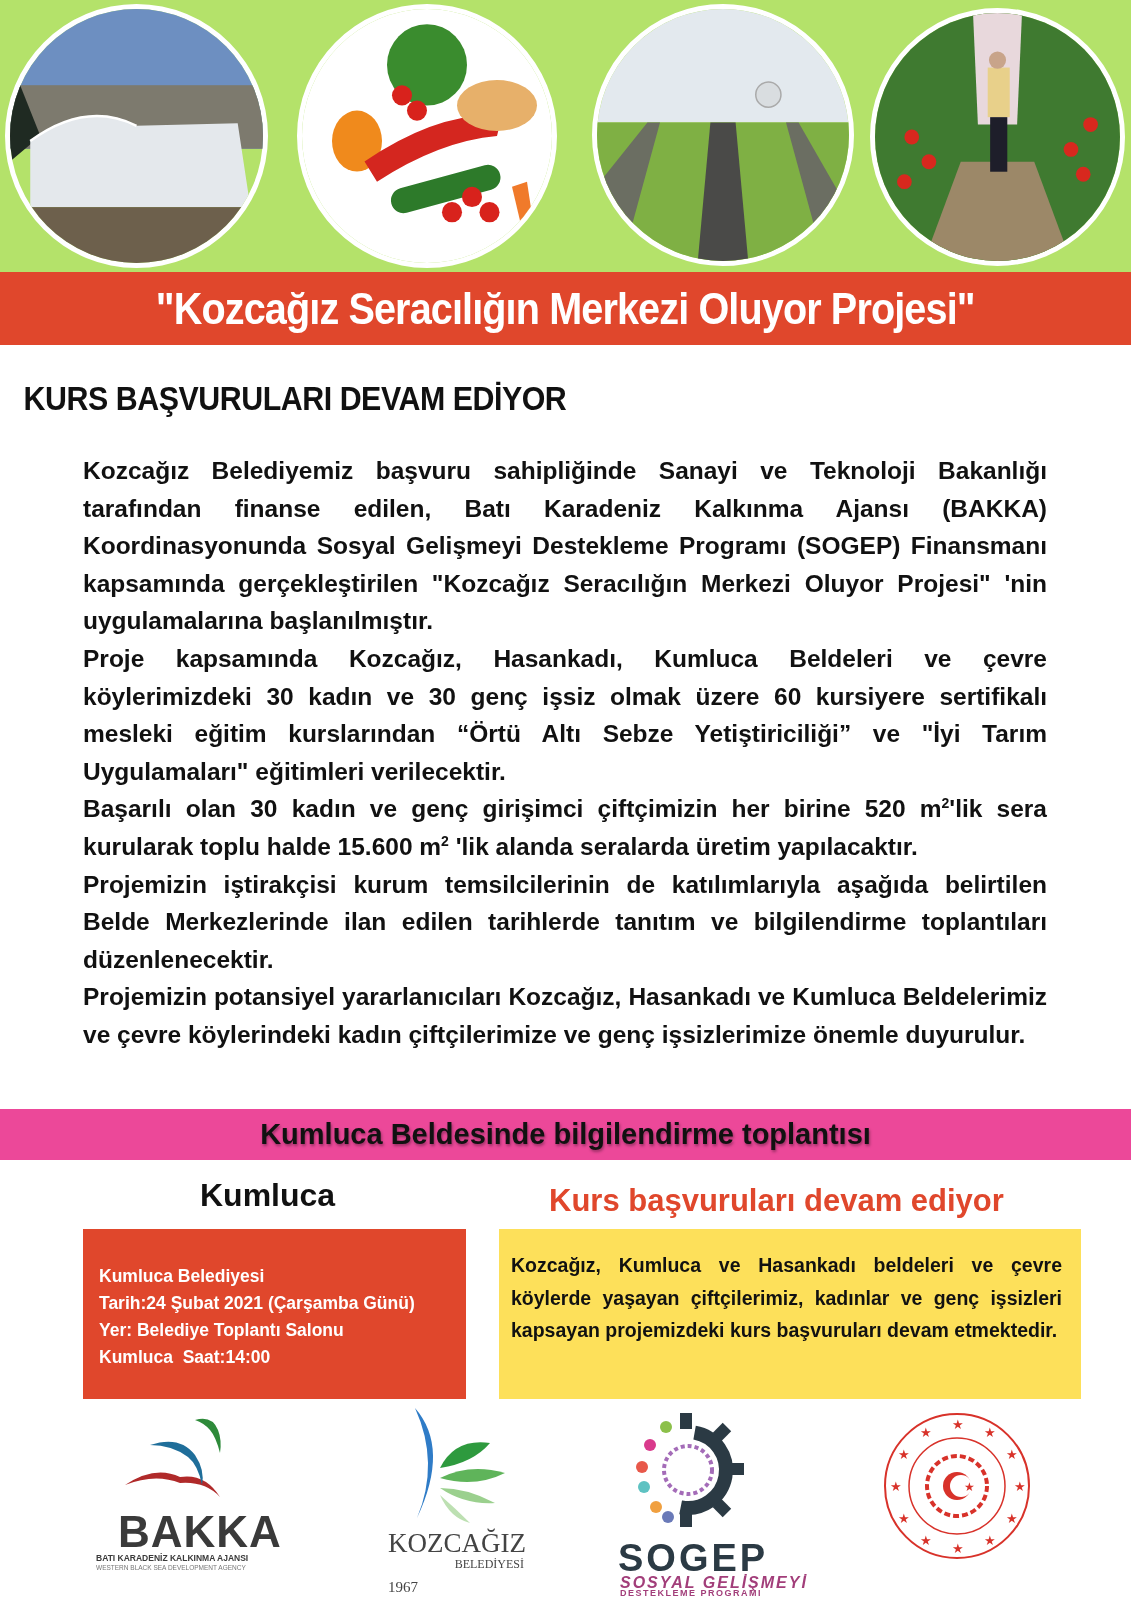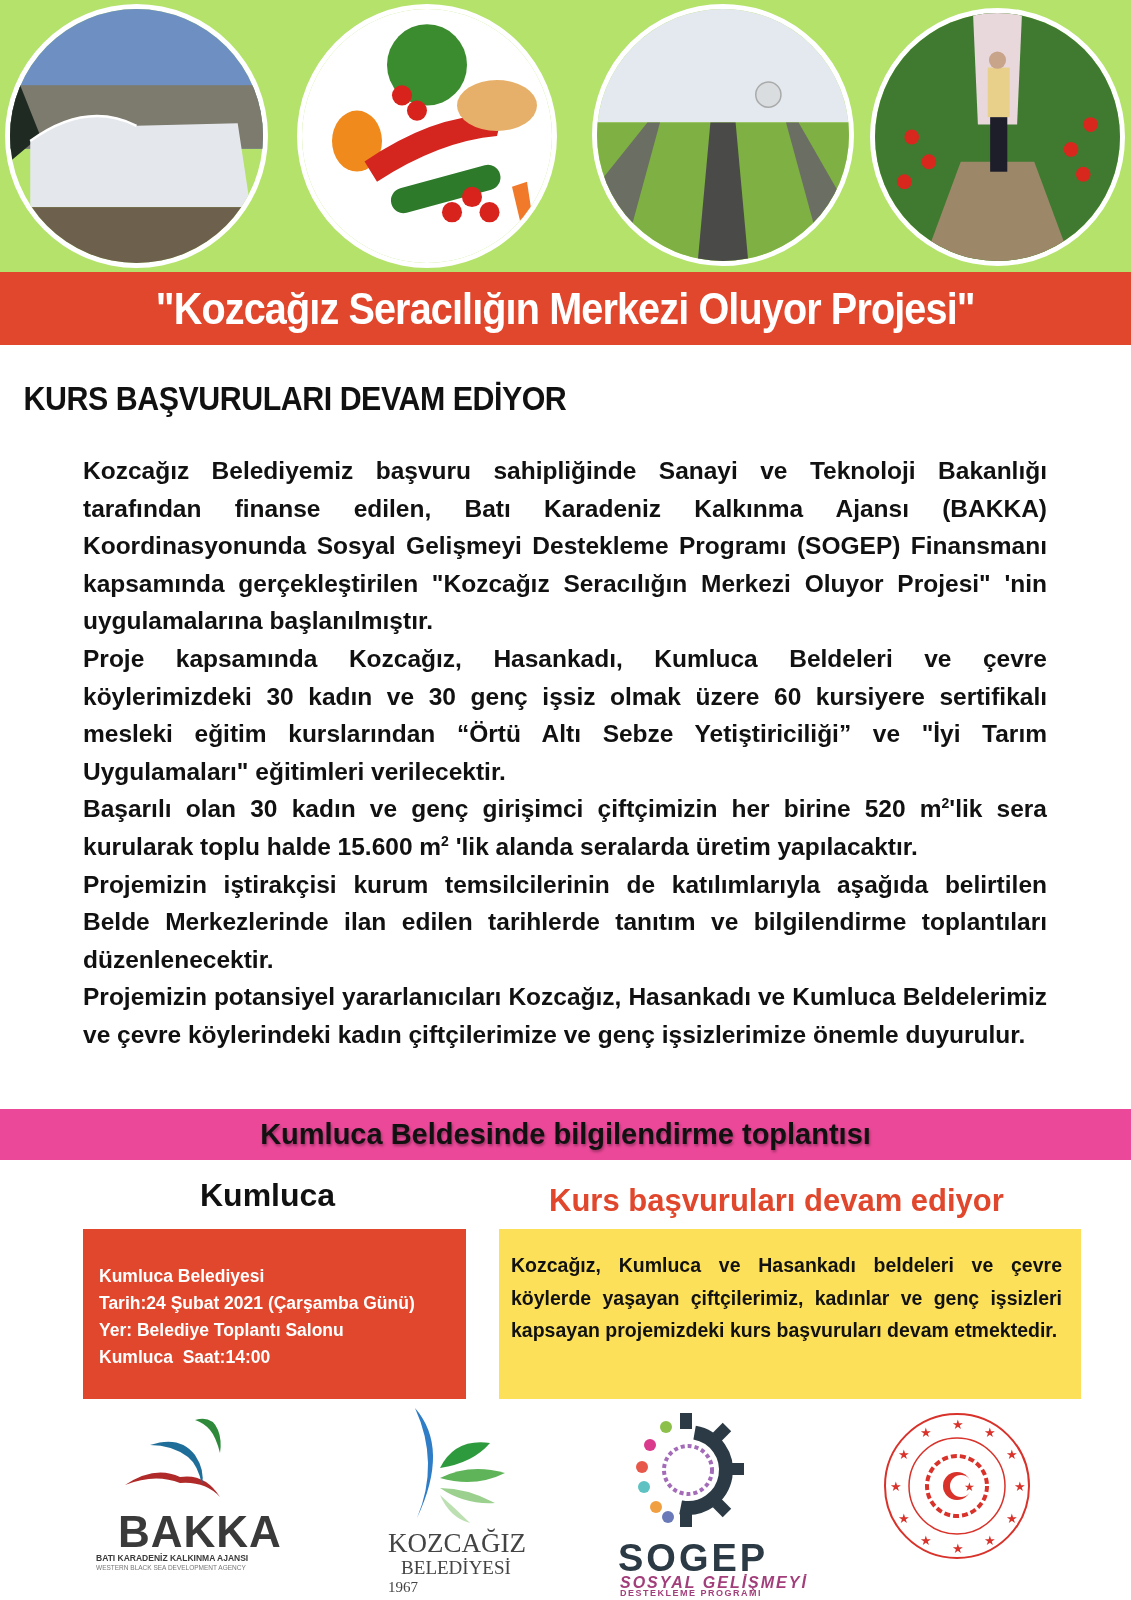--- a/index.html
+++ b/index.html
@@ -41,21 +41,21 @@
   .yellow-box { position: absolute; left: 499px; top: 1229px; width: 582px; height: 170px; background: #fde05a;
     padding: 20px 19px 0 12px; color: #111; font-weight: bold; font-size: 19.5px; line-height: 32.5px; text-align: justify; }
 
   .logos { position: absolute; left: 0; top: 1405px; width: 1131px; height: 195px; }
   .logo { position: absolute; }
   .logo svg { display: block; }
   .bakka-word { position: absolute; left: 95px; top: 1507px; font-weight: bold; font-size: 44px; color: #3a3a3a; letter-spacing: 1px; margin-left: 23px; }
   .bakka-sub1 { position: absolute; left: 96px; top: 1553px; font-weight: bold; font-size: 8.5px; color: #3a3a3a; }
   .bakka-sub2 { position: absolute; left: 96px; top: 1564px; font-size: 6.5px; color: #777; }
   .koz-word { position: absolute; left: 388px; top: 1528px; width: 136px; text-align: right; font-family: "Liberation Serif", serif; font-size: 27px; color: #444; }
-  .koz-sub { position: absolute; left: 388px; top: 1557px; width: 136px; text-align: center; font-family: "Liberation Serif", serif; font-size: 19px; color: #444; }
+  .koz-sub { position: absolute; left: 388px; top: 1557px; width: 136px; text-align: right; font-family: "Liberation Serif", serif; font-size: 12px; color: #444; }
   .koz-year { position: absolute; left: 388px; top: 1579px; width: 136px; text-align: left; font-family: "Liberation Serif", serif; font-size: 15px; color: #444; }
   .sogep-word { position: absolute; left: 618px; top: 1537px; font-weight: bold; font-size: 38px; color: #2b3a44; letter-spacing: 3px; }
   .sogep-sub1 { position: absolute; left: 620px; top: 1574px; font-weight: bold; font-size: 16px; color: #a23e7a; letter-spacing: 2px; font-style: italic; }
   .sogep-sub2 { position: absolute; left: 620px; top: 1588px; font-weight: bold; font-size: 9px; color: #a23e7a; letter-spacing: 1.5px; }
 </style>
 </head>
 <body>
 
 <div class="photo-band">
   <div class="photo p1">

